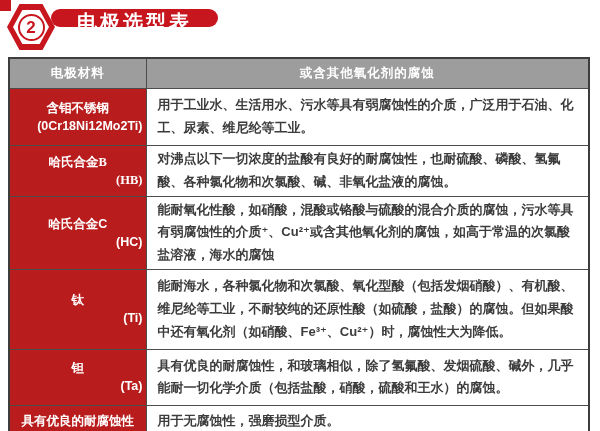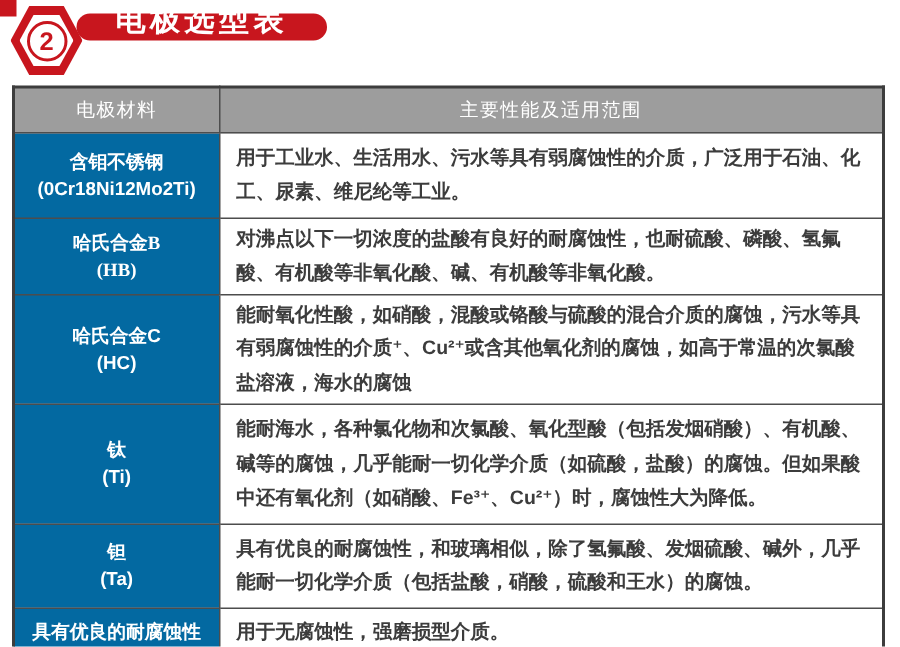--- a/index.html
+++ b/index.html
@@ -21,39 +21,39 @@
     display:flex;align-items:center;justify-content:center;
   }
   .badge-circle{
     width:27px;height:27px;box-sizing:border-box;border:2px solid #c8161e;border-radius:50%;
     color:#c8161e;font-weight:bold;font-size:17px;line-height:1;
     display:flex;align-items:center;justify-content:center;
   }
   .banner{
     position:absolute;left:51px;top:9px;height:18px;padding:0 26px;background:#c8161e;
     border-radius:10px;color:#ffffff;font-size:20px;font-weight:bold;letter-spacing:3px;
-    display:flex;align-items:flex-end;justify-content:center;
+    display:flex;align-items:flex-start;justify-content:center;
   }
   
   table.sel{
     border-collapse:collapse;table-layout:fixed;
     margin-left:8px;width:582px;
     border:2px solid #3d3d3d;
   }
   table.sel th,table.sel td{border:1px solid #4d4d4d;}
   col.c-mat{width:137px;}
   th.hdr{
-    background:#9d9d9d;color:#ffffff;font-size:12.5px;font-weight:normal;
+    background:#9d9d9d;color:#ffffff;font-size:12.5px;font-weight:bold;
     height:27px;text-align:center;letter-spacing:1px;
   }
   td.mat{
-    background:#0369a1;color:#ffffff;font-size:12.5px;font-weight:bold;
+    background:#b91c1c;color:#ffffff;font-size:12.5px;font-weight:bold;
     text-align:center;vertical-align:middle;line-height:1.45;padding:2px 3px;
   }
-  td.mat .code{display:block;font-weight:bold;}
+  td.mat .code{display:block;font-weight:bold;text-align:right;}
   td.mat .code:empty{display:none;}
   td.desc{
     background:#ffffff;color:#3c3c3c;font-size:13px;font-weight:bold;
     vertical-align:middle;line-height:1.75;padding:2px 10px 2px 11px;text-align:left;margin-left:28px;
   }
   tbody tr:nth-child(1) td{height:52px;}
   tbody tr:nth-child(2) td{height:43px;font-family:Liberation Serif, serif;}
   tbody tr:nth-child(3) td{height:66px;}
   tbody tr:nth-child(4) td{height:75px;}
   tbody tr:nth-child(5) td{height:51px;}
@@ -76,51 +76,51 @@
 </div>
 
 <table class="sel">
   <colgroup>
       <col class="c-mat">
       <col>
     </colgroup>
   <thead>
     <tr>
       <th class="hdr">电极材料</th>
-      <th class="hdr">主要性能及适用范围</th>
+      <th class="hdr">或含其他氧化剂的腐蚀</th>
     </tr>
   </thead>
   <tbody>
     <tr>
       <td class="mat">
         <span>含钼不锈钢</span>
         <span class="code">(0Cr18Ni12Mo2Ti)</span>
       </td>
       <td class="desc">用于工业水、生活用水、污水等具有弱腐蚀性的介质，广泛用于石油、化工、尿素、维尼纶等工业。</td>
     </tr>
     <tr>
       <td class="mat">
         <span>哈氏合金B</span>
         <span class="code">(HB)</span>
       </td>
-      <td class="desc">对沸点以下一切浓度的盐酸有良好的耐腐蚀性，也耐硫酸、磷酸、氢氟酸、有机酸等非氧化酸、碱、有机酸等非氧化酸。</td>
+      <td class="desc">对沸点以下一切浓度的盐酸有良好的耐腐蚀性，也耐硫酸、磷酸、氢氟酸、各种氯化物和次氯酸、碱、非氧化盐液的腐蚀。</td>
     </tr>
     <tr>
       <td class="mat">
         <span>哈氏合金C</span>
         <span class="code">(HC)</span>
       </td>
       <td class="desc">能耐氧化性酸，如硝酸，混酸或铬酸与硫酸的混合介质的腐蚀，污水等具有弱腐蚀性的介质⁺、Cu²⁺或含其他氧化剂的腐蚀，如高于常温的次氯酸盐溶液，海水的腐蚀</td>
     </tr>
     <tr>
       <td class="mat">
         <span>钛</span>
         <span class="code">(Ti)</span>
       </td>
-      <td class="desc">能耐海水，各种氯化物和次氯酸、氧化型酸（包括发烟硝酸）、有机酸、碱等的腐蚀，几乎能耐一切化学介质（如硫酸，盐酸）的腐蚀。但如果酸中还有氧化剂（如硝酸、Fe³⁺、Cu²⁺）时，腐蚀性大为降低。</td>
+      <td class="desc">能耐海水，各种氯化物和次氯酸、氧化型酸（包括发烟硝酸）、有机酸、维尼纶等工业，不耐较纯的还原性酸（如硫酸，盐酸）的腐蚀。但如果酸中还有氧化剂（如硝酸、Fe³⁺、Cu²⁺）时，腐蚀性大为降低。</td>
     </tr>
     <tr>
       <td class="mat">
         <span>钽</span>
         <span class="code">(Ta)</span>
       </td>
       <td class="desc">具有优良的耐腐蚀性，和玻璃相似，除了氢氟酸、发烟硫酸、碱外，几乎能耐一切化学介质（包括盐酸，硝酸，硫酸和王水）的腐蚀。</td>
     </tr>
     <tr>
       <td class="mat">

